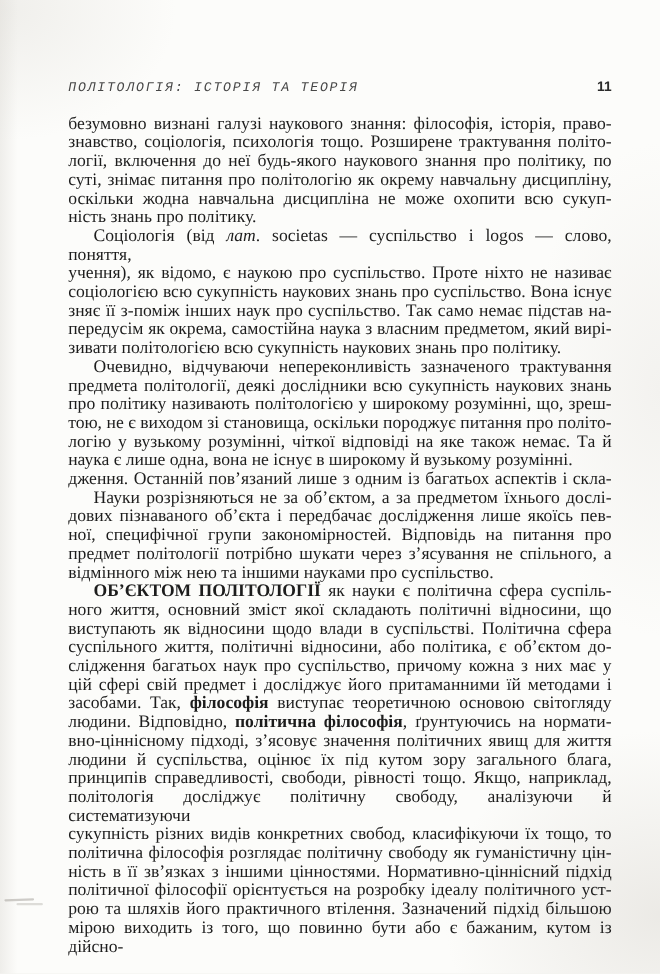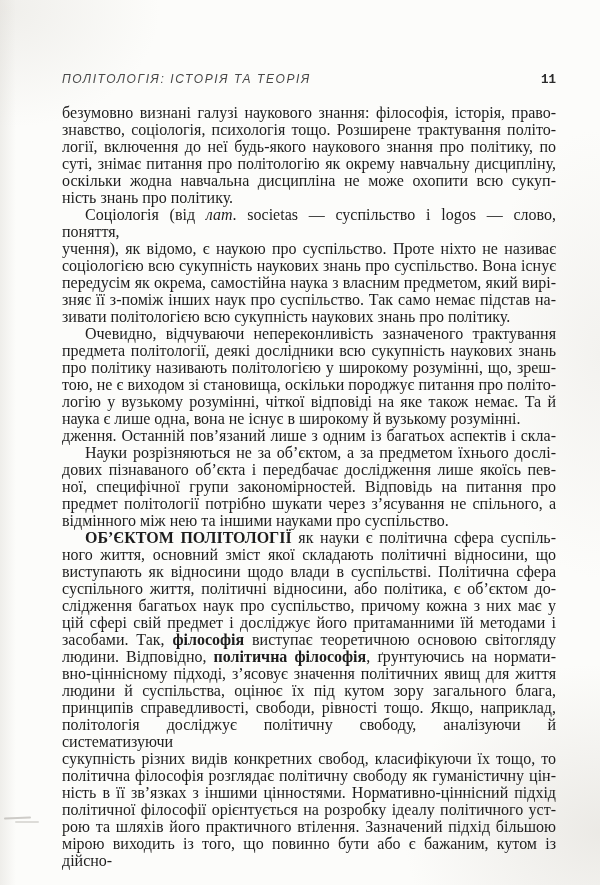--- a/index.html
+++ b/index.html
@@ -18,28 +18,28 @@
       radial-gradient(ellipse 220px 170px at 1% 1%, rgba(228,226,221,0.5), rgba(255,255,255,0) 70%),
       radial-gradient(ellipse 160px 300px at 100% 40%, rgba(234,232,228,0.5), rgba(255,255,255,0) 75%),
       #fcfcfa;
   }
   .running-head {
     position: absolute;
     left: 62px; right: 44px; top: 72px;
     display: flex; justify-content: space-between; align-items: baseline;
   }
   .head-title {
-    font-family: Liberation Sans, sans-serif;
+    font-family: Liberation Mono, monospace;
     font-style: italic;
     font-size: 12px;
     letter-spacing: 1.6px;
     color: #474747;
   }
   .head-page {
-    font-family: Liberation Mono, monospace;
+    font-family: Liberation Sans, sans-serif;
     font-weight: bold;
     font-size: 12.5px;
     color: #2b2b2b;
   }
   .text-block {
     position: absolute;
     left: 62px; top: 104px;
     width: 494px;
     font-size: 16px;
     line-height: 17px;
@@ -82,22 +82,22 @@
   <div class="text-block" id="page-body">
       <div class="line"><span>безумовно визнані галузі наукового знання: філософія, історія, право-</span></div>
       <div class="line"><span>знавство, соціологія, психологія тощо. Розширене трактування політо-</span></div>
       <div class="line"><span>логії, включення до неї будь-якого наукового знання про політику, по</span></div>
       <div class="line"><span>суті, знімає питання про політологію як окрему навчальну дисципліну,</span></div>
       <div class="line"><span>оскільки жодна навчальна дисципліна не може охопити всю сукуп-</span></div>
       <div class="line last"><span>ність знань про політику.</span></div>
       <div class="line indent"><span>Соціологія (від </span><span class="i">лат</span><span>. societas — суспільство і logos — слово, поняття,</span></div>
       <div class="line"><span>учення), як відомо, є наукою про суспільство. Проте ніхто не називає</span></div>
       <div class="line"><span>соціологією всю сукупність наукових знань про суспільство. Вона існує</span></div>
+      <div class="line"><span>зняє її з-поміж інших наук про суспільство. Так само немає підстав на-</span></div>
       <div class="line"><span>передусім як окрема, самостійна наука з власним предметом, який вирі-</span></div>
-      <div class="line"><span>зняє її з-поміж інших наук про суспільство. Так само немає підстав на-</span></div>
       <div class="line last"><span>зивати політологією всю сукупність наукових знань про політику.</span></div>
       <div class="line indent"><span>Очевидно, відчуваючи непереконливість зазначеного трактування</span></div>
       <div class="line"><span>предмета політології, деякі дослідники всю сукупність наукових знань</span></div>
       <div class="line"><span>про політику називають політологією у широкому розумінні, що, зреш-</span></div>
       <div class="line"><span>тою, не є виходом зі становища, оскільки породжує питання про політо-</span></div>
       <div class="line"><span>логію у вузькому розумінні, чіткої відповіді на яке також немає. Та й</span></div>
       <div class="line last"><span>наука є лише одна, вона не існує в широкому й вузькому розумінні.</span></div>
       <div class="line"><span>дження. Останній пов’язаний лише з одним із багатьох аспектів і скла-</span></div>
       <div class="line indent"><span>Науки розрізняються не за об’єктом, а за предметом їхнього дослі-</span></div>
       <div class="line"><span>дових пізнаваного об’єкта і передбачає дослідження лише якоїсь пев-</span></div>

